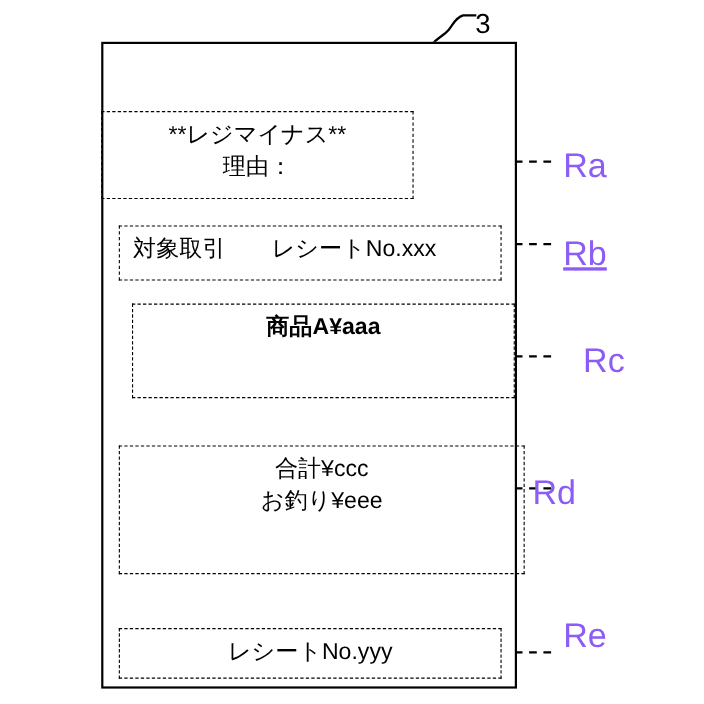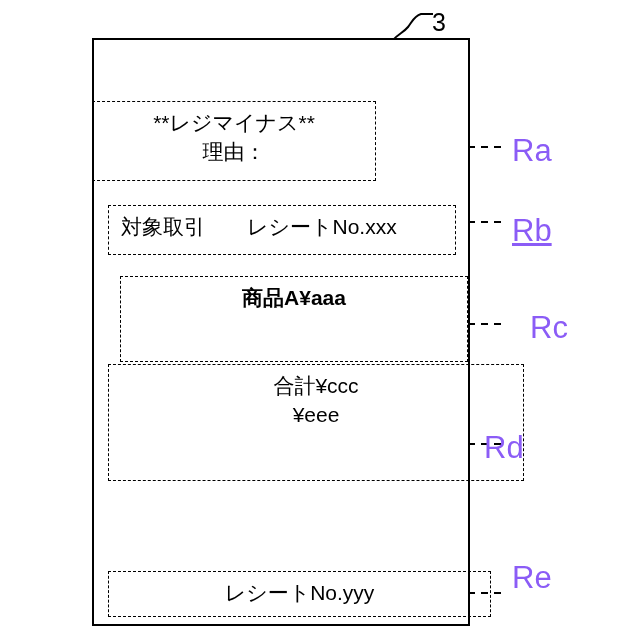--- a/index.html
+++ b/index.html
@@ -62,22 +62,22 @@
   }
   .section .line.center {
     justify-content: center;
   }
   .section .line .left { text-align: left; }
   .section .line .right { text-align: right; }
 
   #sec-Ra { left: 92px; top: 101px; width: 284px; height: 80px; }
   #sec-Rb { left: 108px; top: 205px; width: 348px; height: 50px; }
   #sec-Rc { left: 120px; top: 276px; width: 348px; height: 86px; font-weight: bold; }
-  #sec-Rd { left: 108px; top: 364px; width: 416px; height: 117px; }
-  #sec-Re { left: 108px; top: 571px; width: 383px; height: 46px; }
+  #sec-Rd { left: 108px; top: 405px; width: 369px; height: 117px; }
+  #sec-Re { left: 108px; top: 571px; width: 348px; height: 46px; }
 
   
   #sec-Rb .line { justify-content: flex-start; gap: 42px; }
 
   
   .side-label {
     position: absolute;
     font-size: 31px;
     line-height: 1;
     color: #8b5cf6;
@@ -131,20 +131,21 @@
       <span class="right">¥aaa</span>
     </div>
   </div>
 
   <div class="section" id="sec-Rd">
     <div class="line">
       <span class="left">合計</span>
       <span class="right">¥ccc</span>
     </div>
     <div class="line">
+      <span class="left">お釣り</span>
       <span class="right">¥eee</span>
     </div>
   </div>
 
   <div class="section" id="sec-Re">
     <div class="line">
       <span class="left">レシートNo.yyy</span>
       <span class="right"></span>
     </div>
   </div>

